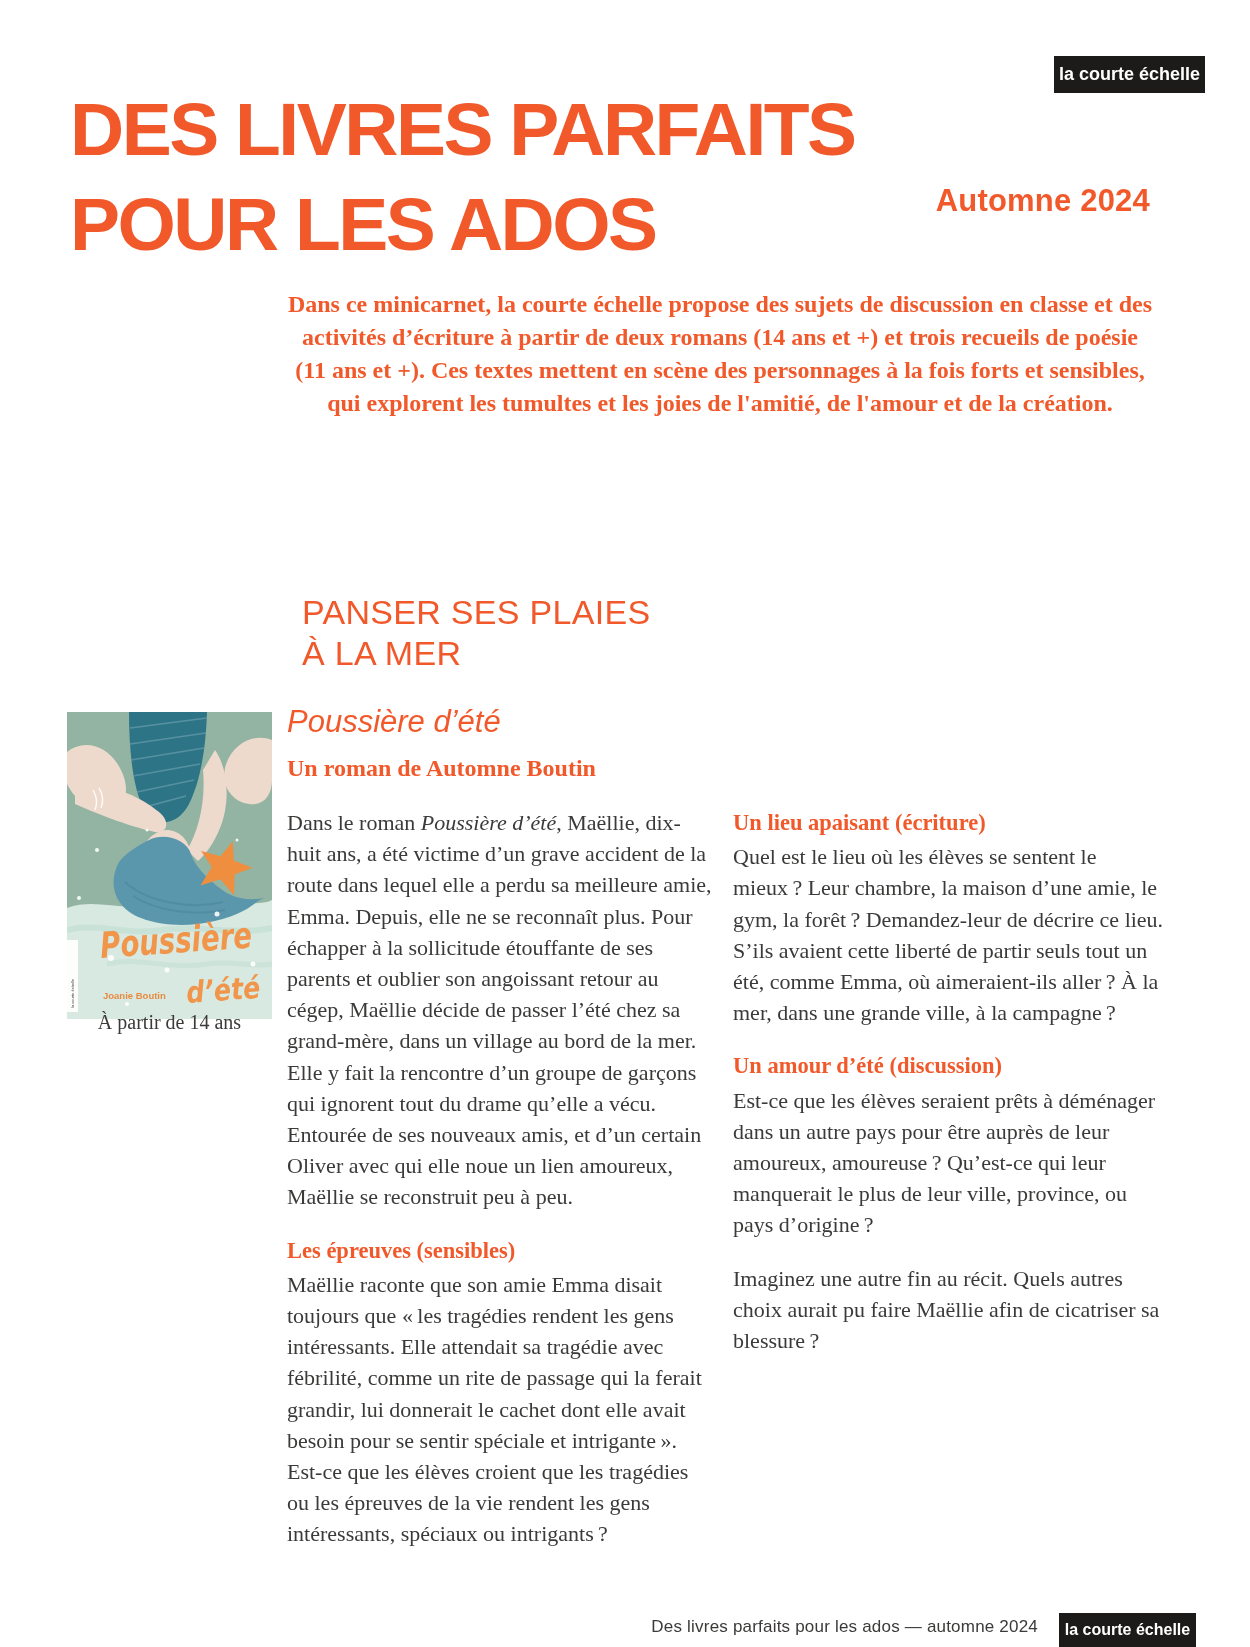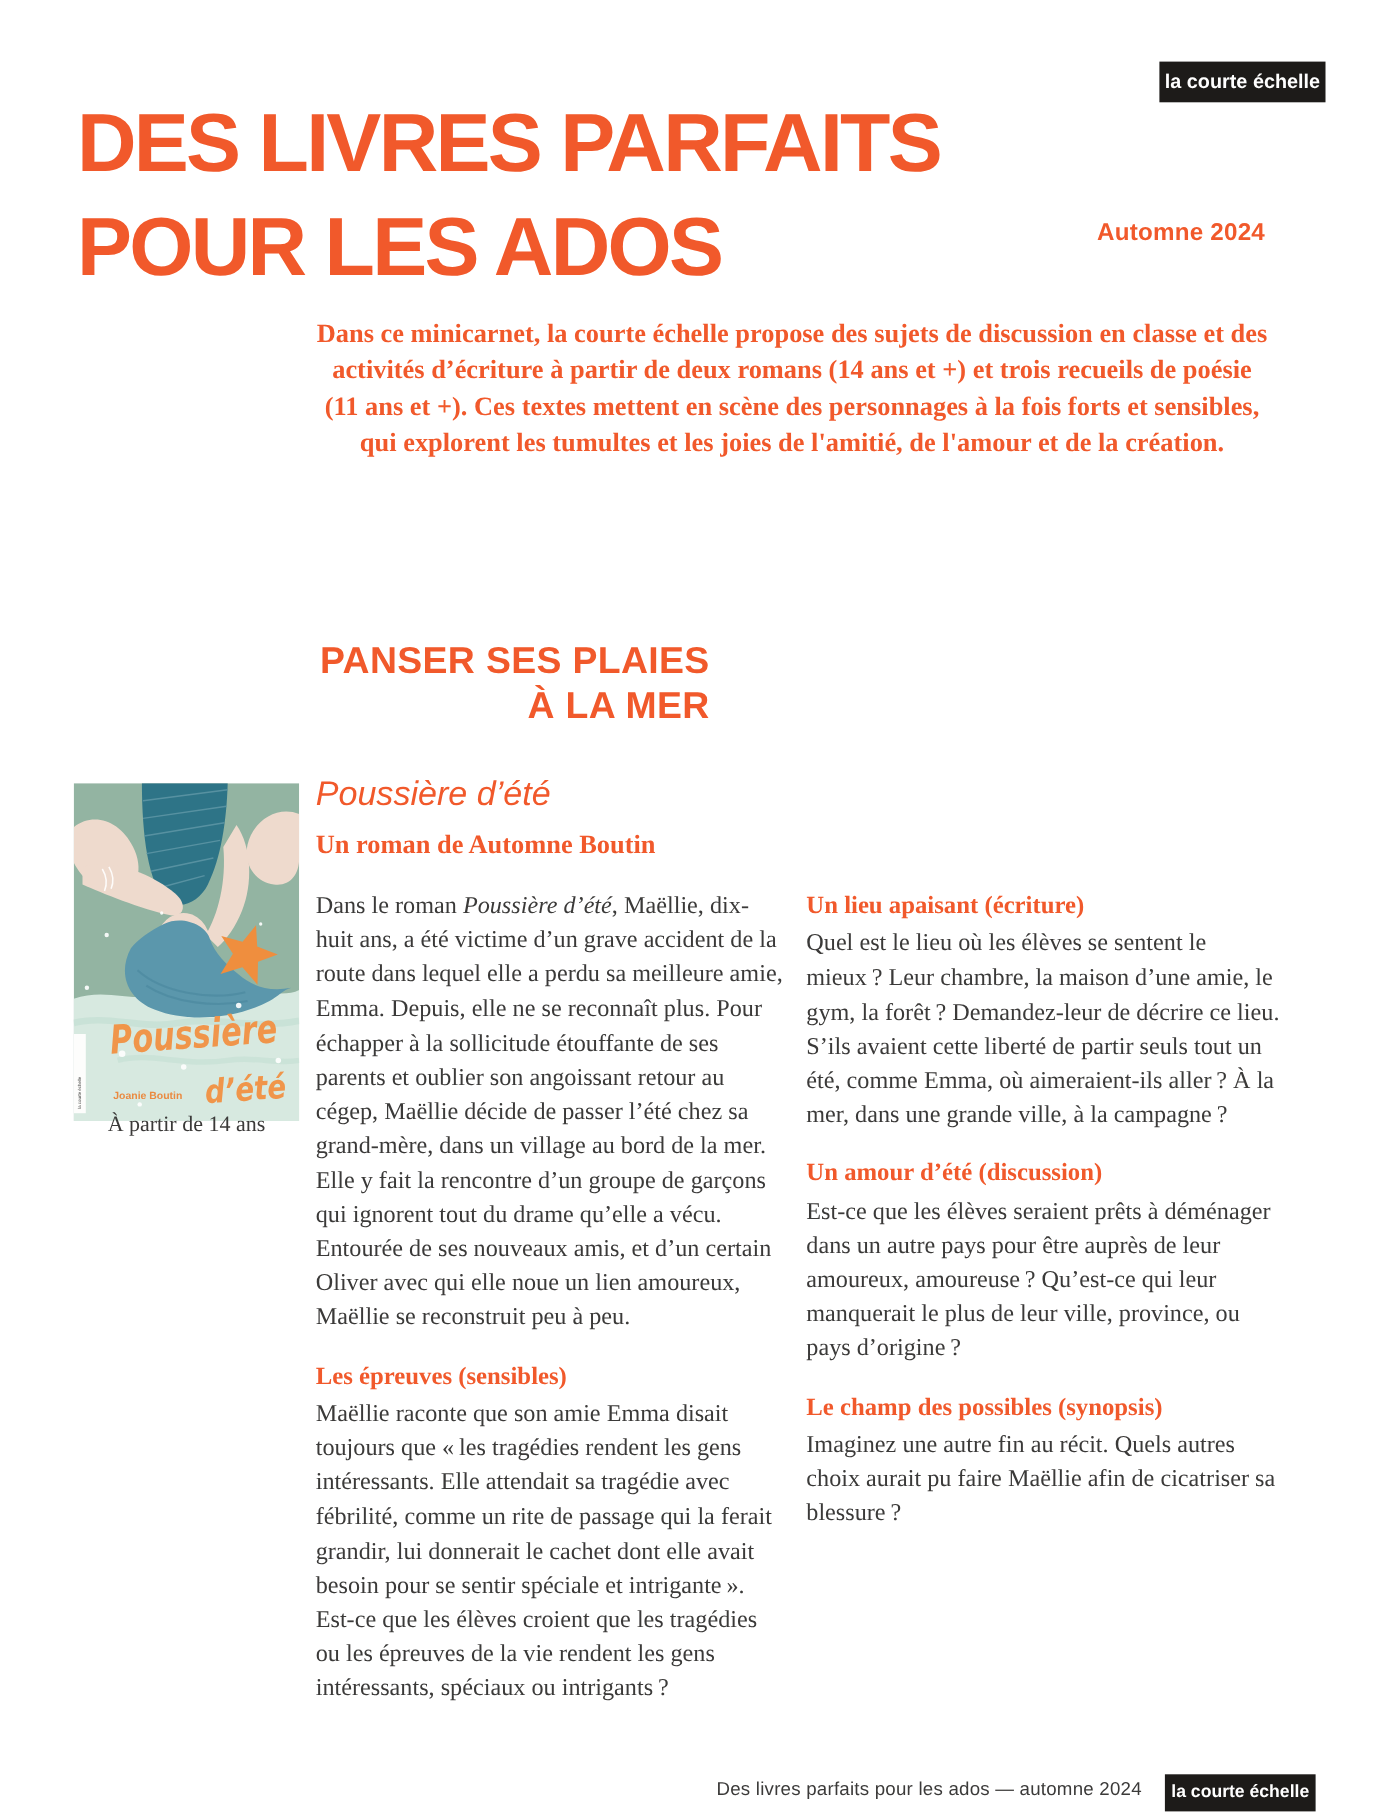--- a/index.html
+++ b/index.html
@@ -15,37 +15,36 @@
     color:var(--accent,#f1592b);
   }
   .brand-badge{
     position:absolute;left:1054px;top:56px;width:151px;height:37px;
     background:var(--badge-bg,#1d1b19);color:#fff;
     display:flex;align-items:center;justify-content:center;
     font-family:"Liberation Sans", sans-serif;font-weight:bold;font-size:18px;
     white-space:nowrap;
   }
   .season{
-    position:absolute;top:198px;right:100px;
+    position:absolute;top:183px;right:100px;
     font-family:"Liberation Sans", sans-serif;font-weight:bold;
-    font-size:22px;letter-spacing:0.2px;color:var(--accent,#f1592b);
+    font-size:31px;letter-spacing:0.2px;color:var(--accent,#f1592b);
   }
   
   .intro{
     position:absolute;left:287px;top:288px;width:866px;
     font-weight:bold;font-size:24px;line-height:33px;
     color:var(--accent,#f1592b);margin:0;text-align:center;
   }
   
   .section-heading{
-    position:absolute;left:287px;top:577px;margin:4px;
-    font-family:"Liberation Sans", sans-serif;font-weight:bold;
+    position:absolute;left:287px;top:577px;margin:15px;
+    font-family:"Liberation Sans", sans-serif;font-weight:normal;
     font-size:34px;line-height:41px;letter-spacing:0.3px;
     color:var(--accent,#f1592b);
-    text-align:right;
   }
   .book-title{
     position:absolute;left:287px;top:704px;margin:0;
     font-family:"Liberation Sans", sans-serif;font-style:italic;
     font-size:31px;line-height:36px;color:var(--accent,#f1592b);font-weight:normal;
   }
   .byline{
     position:absolute;left:287px;top:755px;margin:0;
     font-size:24px;font-weight:bold;color:var(--accent,#f1592b);
   }
@@ -166,21 +165,20 @@
     <p><span>Dans le roman </span><em>Poussière d’été</em><span>, Maëllie, dix-huit ans, a été victime d’un grave accident de la route dans lequel elle a perdu sa meilleure amie, Emma. Depuis, elle ne se reconnaît plus. Pour échapper à la sollicitude étouffante de ses parents et oublier son angoissant retour au cégep, Maëllie décide de passer l’été chez sa grand-mère, dans un village au bord de la mer. Elle y fait la rencontre d’un groupe de garçons qui ignorent tout du drame qu’elle a vécu. Entourée de ses nouveaux amis, et d’un certain Oliver avec qui elle noue un lien amoureux, Maëllie se reconstruit peu à peu.</span></p>
     <h3>Les épreuves (sensibles)</h3>
     <p>Maëllie raconte que son amie Emma disait toujours que « les tragédies rendent les gens intéressants. Elle attendait sa tragédie avec fébrilité, comme un rite de passage qui la ferait grandir, lui donnerait le cachet dont elle avait besoin pour se sentir spéciale et intrigante ». Est-ce que les élèves croient que les tragédies ou les épreuves de la vie rendent les gens intéressants, spéciaux ou intrigants ?</p>
   </div>
 
   <div class="col col-right">
     <h3>Un lieu apaisant (écriture)</h3>
     <p>Quel est le lieu où les élèves se sentent le mieux ? Leur chambre, la maison d’une amie, le gym, la forêt ? Demandez-leur de décrire ce lieu. S’ils avaient cette liberté de partir seuls tout un été, comme Emma, où aimeraient-ils aller ? À la mer, dans une grande ville, à la campagne ?</p>
     <h3>Un amour d’été (discussion)</h3>
     <p>Est-ce que les élèves seraient prêts à déménager dans un autre pays pour être auprès de leur amoureux, amoureuse ? Qu’est-ce qui leur manquerait le plus de leur ville, province, ou pays d’origine ?</p>
-    <h3>Le champ des possibles (synopsis)</h3>
     <p>Imaginez une autre fin au récit. Quels autres choix aurait pu faire Maëllie afin de cicatriser sa blessure ?</p>
   </div>
 
   <span class="footer-text">Des livres parfaits pour les ados — automne 2024</span>
   <div class="footer-badge">
     <span>la courte échelle</span>
   </div>
 
 </div>
 

